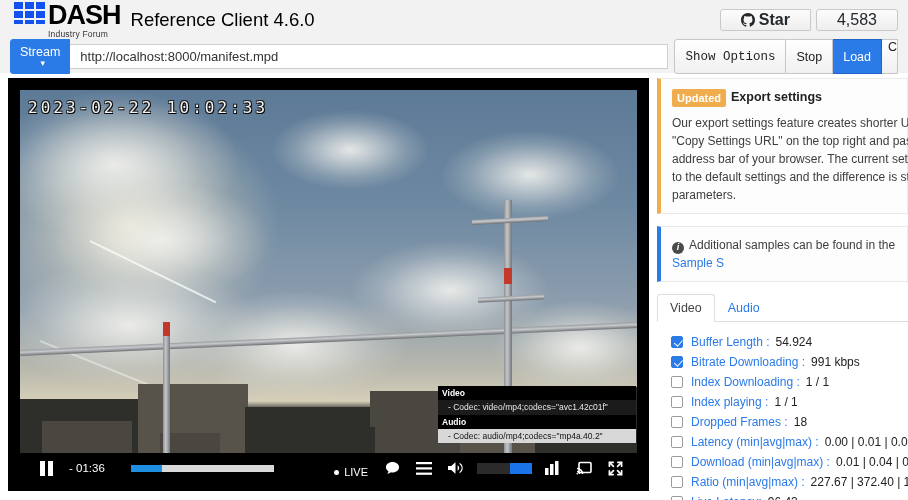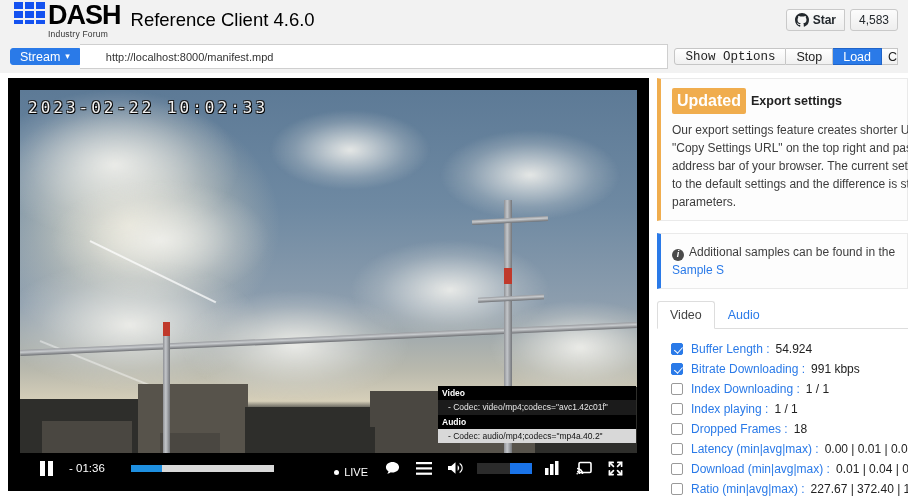--- a/index.html
+++ b/index.html
@@ -42,46 +42,46 @@
   .app-title {
     font-size: 18.5px; color: #000; margin-left: 10px; margin-bottom: 1px;
   }
   .header-right {
     margin-left: auto; margin-right: 10px;
     display: flex; align-items: center;
   }
   .gh-star, .gh-count {
     height: 22px; display: inline-flex; align-items: center;
     border: 1px solid #c9c9c9; background: linear-gradient(#fcfcfc,#eeeeee);
-    font-size: 12px; color: #24292e; padding: 0 8px;
+    font-size: 16px; color: #24292e; padding: 0 20px;
   }
   .gh-star { border-radius: 3px 0 0 3px; font-weight: bold; gap: 4px; }
   .gh-count { border-radius: 3px; margin-left: 5px; font-weight: normal; color: #24292e;}
   .gh-icon { width: 14px; height: 14px; display: inline-block; }
 
   
   .toolbar {
     position: absolute; left: 0; top: 40px; width: 908px; height: 33px;
     background: #f2f2f2;
     display: flex; align-items: center; padding: 0 10px;
   }
   .btn {
-    height: 17px; display: inline-flex; align-items: center; justify-content: center;
+    height: 35px; display: inline-flex; align-items: center; justify-content: center;
     font-size: 12.5px; padding: 0 10px; border: 1px solid #c6c6c6;
-    background: linear-gradient(#ffffff,#f0f0f0); color: #222; white-space: nowrap;
+    background: linear-gradient(#ffffff,#f0f0f0); color: #222; white-space: nowrap; flex-direction: column;
   }
   .btn-stream {
     background: #2a7ae8; border-color: #2a7ae8; color: #fff;
     border-radius: 3px 0 0 3px; padding: 0 9px; font-size: 12.5px;
   }
   .caret { margin-left: 5px; font-size: 9px; line-height: 1; }
   .url-field {
     flex: 1; height: 25px; border: 1px solid #cfcfcf; border-left: none;
     background: #fff; display: flex; align-items: center;
-    padding-left: 26px; font-size: 11px; color: #333; overflow: hidden;
+    padding-left: 10px; font-size: 13px; color: #333; overflow: hidden;
     white-space: nowrap;
   }
   .tb-group { display: flex; margin-left: 6px; }
   .tb-group .btn { border-radius: 0; border-left-width: 0; }
   .tb-group .btn:first-child { border-left-width: 1px; border-radius: 3px 0 0 3px; font-family: Liberation Mono, monospace; }
   .btn-load { background: #2a7ae8; border-color: #2064c8; color: #fff; }
   .btn-clip { width: 16px; padding: 0; padding-left: 6px; overflow: hidden; justify-content: flex-start; }
 
   
   .video-wrap {
@@ -185,21 +185,21 @@
     overflow: hidden; background: #fff;
   }
   .alert {
     background: #fdfdfd; border: 1px solid #eaeaea; padding: 9px 11px;
     margin-bottom: 12px; font-size: 12px; color: #3d3d3d; line-height: 1.5;
   }
   .alert-warn { border-left: 4px solid #f0ad4e; }
   .alert-info { border-left: 4px solid #2a7ae8; }
   .badge-updated {
     display: inline-block; background: #f0ad4e; color: #fff;
-    font-size: 16px; font-weight: bold; padding: 1px 5px; border-radius: 2px;
+    font-size: 11px; font-weight: bold; padding: 1px 5px; border-radius: 2px;
     margin-right: 5px; vertical-align: middle;
   }
   .alert-title { font-weight: bold; font-size: 12.5px; color: #222; vertical-align: middle;}
   .alert-body { margin-top: 7px; white-space: nowrap; }
   .alert-body span { display: block; }
   .info-ic {
     display: inline-flex; align-items: center; justify-content: center;
     width: 12px; height: 12px; border-radius: 50%; background: #4a4a4a;
     color: #fff; font-size: 9px; font-weight: bold; font-style: italic;
     margin-right: 5px; vertical-align: -1px;

